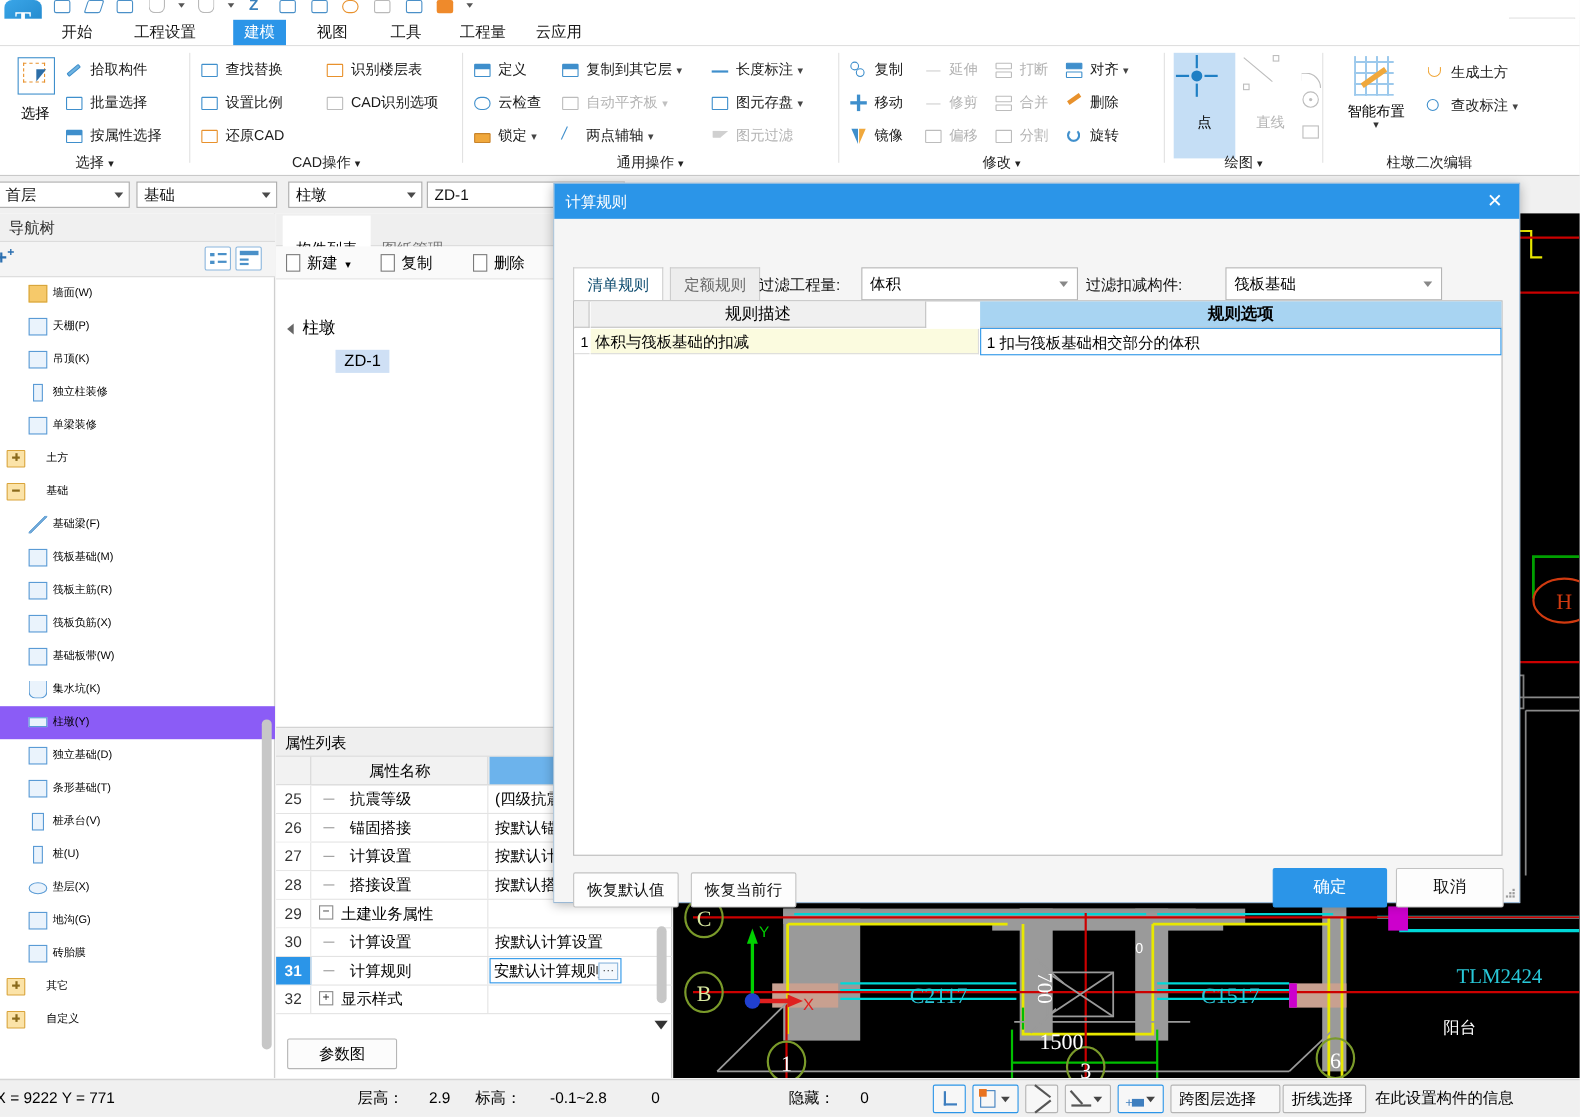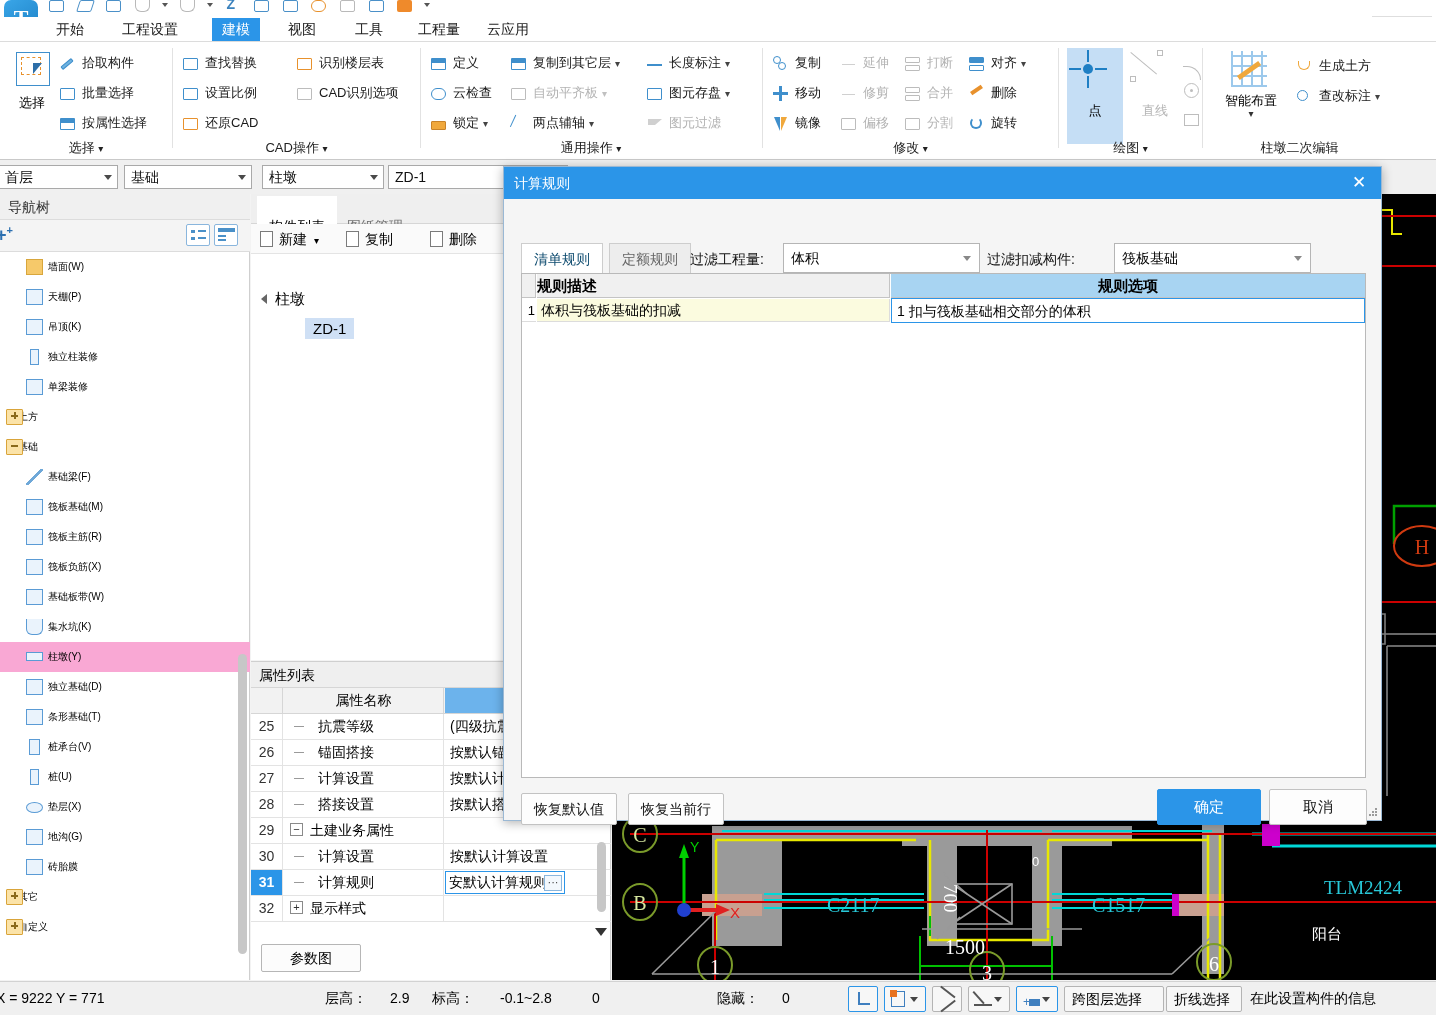--- a/index.html
+++ b/index.html
@@ -121,26 +121,26 @@
   #addglyph { position:absolute; left:-4px; top:4px; font-size:18px;
               color:#2b6fb0; font-weight:bold; }
   #navlist {
     position:absolute; left:0; top:58px; width:250px; height:728px;
     overflow:hidden;
   }
   .nitem { position:relative; height:30px; line-height:30px; font-size:10px;
            white-space:nowrap; }
   .nitem.lvl1 { padding-left:6px; }
   .nitem.lvl2 { padding-left:48px; }
-  .nitem.sel { background:#f9a8d4; }
+  .nitem.sel { background:#8b5cf6; }
   .nitem .nic { position:absolute; top:7px; width:17px; height:16px; }
   .nitem.lvl1 .nic { left:6px; }
   .nitem.lvl2 .nic { left:26px; }
   .nitem .ntx { }
-  .nitem.lvl1 .ntx { margin-left:12px;text-align:center; }
+  .nitem.lvl1 .ntx { margin-left:36px;text-align:center; }
   .folder { border:1.4px solid #d9a43a; background:#fbe3a8; border-radius:1px; }
   .folder::after { content:''; position:absolute; left:4px; top:5px;
                    width:7px; height:1.6px; background:#8a6a1c; }
   .folder.minus::after { }
   .folder.plus::before { content:''; position:absolute; left:7px; top:2px;
                    width:1.6px; height:7px; background:#8a6a1c; }
   .blueic { border:1.6px solid #5a9bd5; background:#eaf3fc; }
   
   #navscroll {
     position:absolute; right:2px; top:5px; width:9px; height:300px;
@@ -268,25 +268,25 @@
       border-left:4px solid transparent;border-right:4px solid transparent;
       border-top:5px solid #888; }
   #grid {
     position:absolute; left:17px; top:74px; width:845px; height:505px;
     background:#fff; border:1px solid #b9b9b9;
   }
   #gridhdr { position:absolute; left:0; top:0; width:843px; height:25px; }
   #gridhdr .gh1 { position:absolute; left:0; top:0; width:14px; height:24px;
                   background:#f0f0f0; border-right:1px solid #c4c4c4;
                   border-bottom:1px solid #c4c4c4; }
-  #gridhdr .gh2 { position:absolute; left:15px; top:0; width:353px; height:24px;
+  #gridhdr .gh2 { position:absolute; left:15px; top:0; width:305px; height:24px;
                   background:#f0f0f0; border-right:1px solid #c4c4c4;
                   border-bottom:1px solid #c4c4c4;
-                  text-align:left; line-height:24px; font-size:15px;
-                  font-weight:bold; }
+                  text-align:center; line-height:24px; font-size:15px;
+                  font-weight:normal; }
   #gridhdr .gh3 { position:absolute; left:369px; top:0; right:0; height:24px;
                   background:#a8d4f2; border-bottom:1px solid #c4c4c4;
                   text-align:center; line-height:24px; font-size:15px;
                   font-weight:bold; }
   #gridrow { position:absolute; left:0; top:25px; width:843px; height:24px; }
   #gridrow .r0 { position:absolute; left:0; top:0; width:14px; height:23px;
                  background:#fff; font-size:13px; text-align:right;
                  line-height:23px; padding-right:1px;
                  border-bottom:1px solid #dcdcdc; }
   #gridrow .r1 { position:absolute; left:15px; top:0; width:353px; height:23px;

